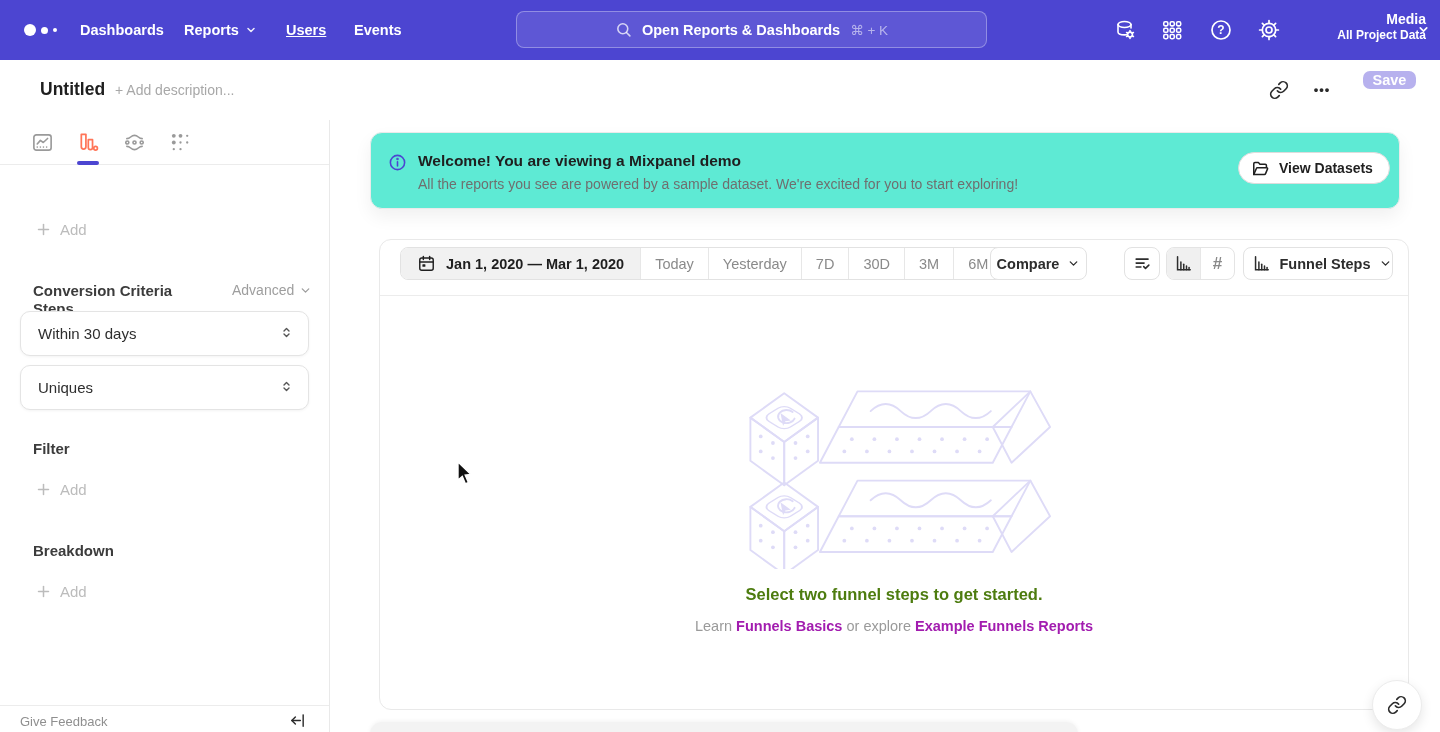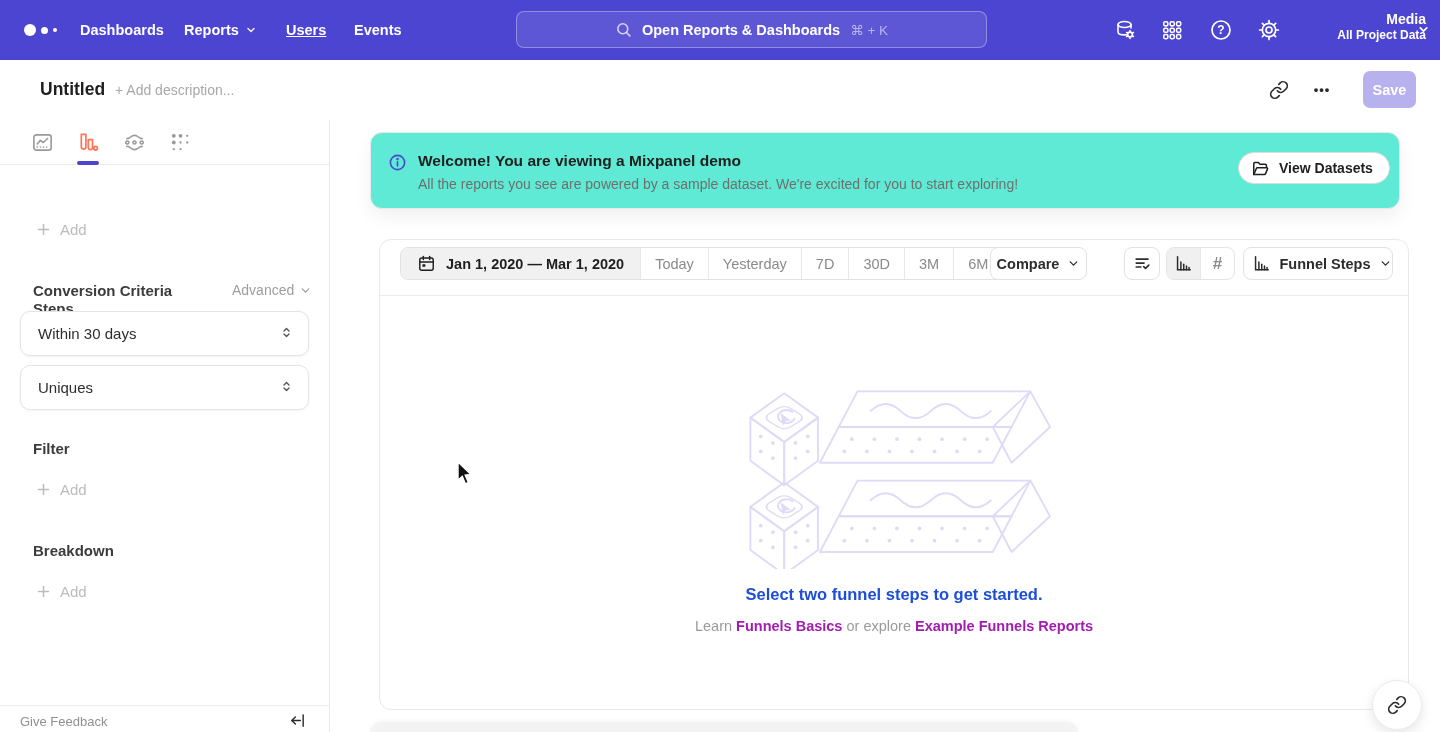--- a/index.html
+++ b/index.html
@@ -24,21 +24,21 @@
   .project-switcher .pname { font-size:14px; font-weight:700; line-height:18px; }
   .project-switcher .pscope { font-size:12px; font-weight:700; line-height:15px; }
   .project-switcher svg { position:absolute; right:-4px; top:13px; }
 
   
   .report-header { position:absolute; left:0; top:60px; width:1440px; height:60px; background:#fff; }
   .rh-title { position:absolute; left:40px; top:19px; font-size:17.5px; font-weight:700; color:#1f1f1f; }
   .rh-desc { position:absolute; left:115px; top:22px; font-size:14px; color:#a8a8a8; cursor:text; }
   .rh-link { position:absolute; left:1266px; top:17px; width:26px; height:26px; color:#2b2b2b; display:flex; align-items:center; justify-content:center; cursor:pointer; }
   .rh-more { position:absolute; left:1308px; top:15px; width:28px; height:28px; color:#2b2b2b; font-size:13px; letter-spacing:1px; display:flex; align-items:center; justify-content:center; cursor:pointer; font-weight:700; }
-  .rh-save { position:absolute; left:1363px; top:71px; width:53px; height:37px; border:none; border-radius:7px; background:#b7b1ee; color:#fff; font-size:14.5px; font-weight:700; cursor:default; font-family:inherit; }
+  .rh-save { position:absolute; left:1363px; top:71px; width:53px; height:18px; border:none; border-radius:7px; background:#b7b1ee; color:#fff; font-size:14.5px; font-weight:700; cursor:default; font-family:inherit; }
 
   
   .sidebar { position:absolute; left:0; top:120px; width:330px; height:612px; background:#fff; border-right:1px solid #e9e9e9; }
   .tabs { position:absolute; left:0; top:0; width:329px; height:45px; border-bottom:1px solid #ececec; }
   .tab { position:absolute; top:5px; width:32px; height:34px; display:flex; align-items:center; justify-content:center; color:#9a9a9a; cursor:pointer; }
   .tab.selected { color:#ff7558; }
   .tab-underline { position:absolute; left:77px; top:41px; width:22px; height:4px; border-radius:2px; background:#4c45d1; }
   .sb-heading { position:absolute; left:33px; font-size:15px; font-weight:700; color:#3c3c3c; }
   .sb-add { position:absolute; left:36px; display:flex; align-items:center; gap:9px; color:#bcbcbc; font-size:15px; cursor:pointer; }
   .advanced { position:absolute; left:232px; top:162px; display:flex; align-items:center; gap:5px; color:#9e9e9e; font-size:14px; cursor:pointer; }
@@ -64,21 +64,21 @@
   .date-seg:last-child { border-right:none; }
   .date-seg.range { background:#f1f1f1; color:#1f1f1f; font-weight:600; gap:10px; padding:0 16px; }
   .tb-btn { position:absolute; top:7px; height:33px; display:flex; align-items:center; justify-content:center; gap:8px; border:1px solid #e2e2e2; border-radius:8px; background:#fff; font-size:14.5px; font-weight:600; color:#2d2d2d; cursor:pointer; font-family:inherit; }
   .seg-toggle { position:absolute; left:786px; top:7px; height:33px; width:69px; display:flex; border:1px solid #e4e4e4; border-radius:8px; overflow:hidden; }
   .seg-cell { flex:1; display:flex; align-items:center; justify-content:center; color:#8a8a8a; cursor:pointer; }
   .seg-cell.selected { background:#f0f0f0; color:#2d2d2d; }
   .seg-cell + .seg-cell { border-left:1px solid #e7e7e7; }
   .hash { font-size:17px; font-weight:600; }
 
   .empty-illustration { position:absolute; left:361px; top:139px; width:310px; height:190px; }
-  .empty-title { position:absolute; left:0; top:345px; width:1028px; text-align:center; font-size:16.5px; font-weight:700; color:#1d4ed8; }
+  .empty-title { position:absolute; left:0; top:345px; width:1028px; text-align:center; font-size:16.5px; font-weight:700; color:#4d7c0f; }
   .empty-sub { position:absolute; left:0; top:378px; width:1028px; text-align:center; font-size:14.5px; color:#9a9a9a; }
   .empty-sub a { color:#a21caf; font-weight:700; text-decoration:none; cursor:pointer;text-align:right; }
 
   .next-card-peek { position:absolute; left:370px; top:722px; width:708px; height:14px; background:#f3f3f3; border-radius:12px 12px 0 0; box-shadow:0 -1px 4px rgba(0,0,0,.05); }
   .fab-share { position:absolute; left:1372px; top:680px; width:50px; height:50px; border-radius:50%; background:#fff; border:1px solid #ececec; box-shadow:0 4px 12px rgba(0,0,0,.10); display:flex; align-items:center; justify-content:center; color:#2b2b2b; cursor:pointer; }
 
   .cursor { position:absolute; left:456px; top:461px; pointer-events:none; }
 </style>
 </head>
 <body>

